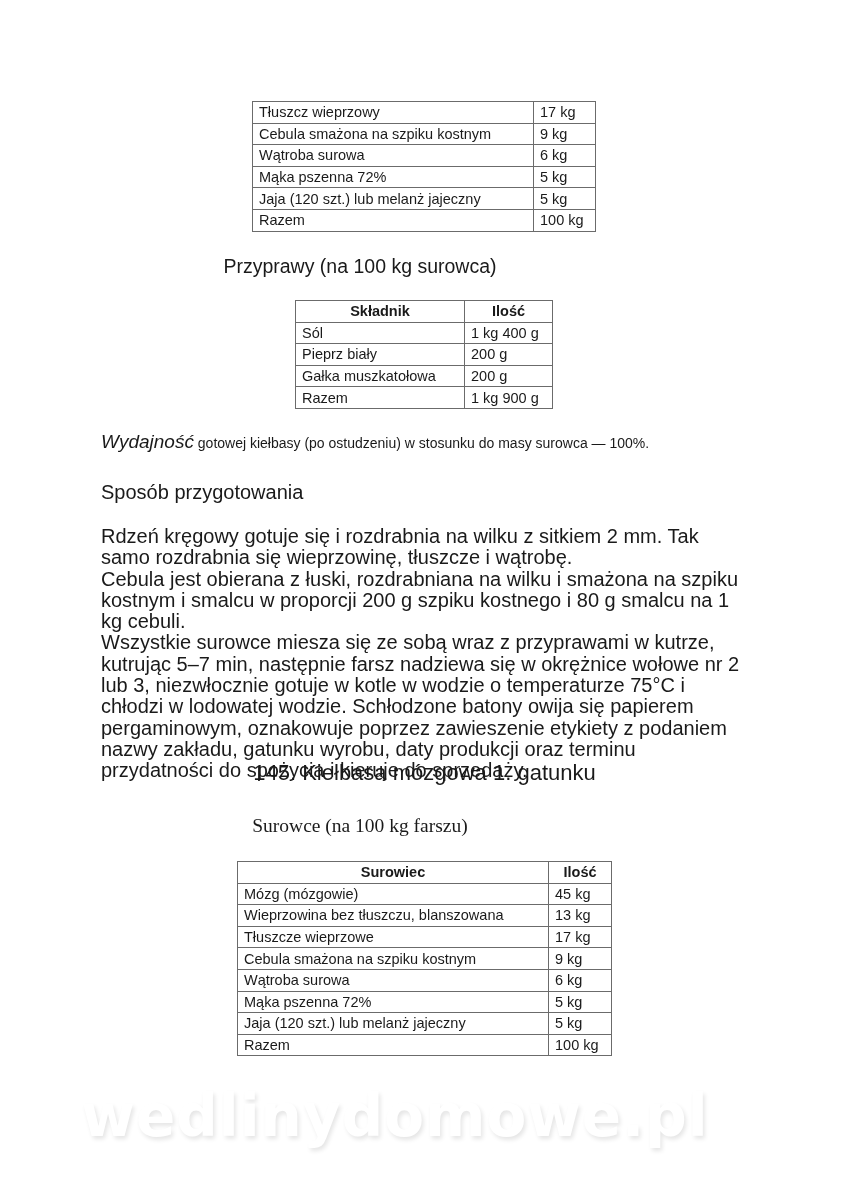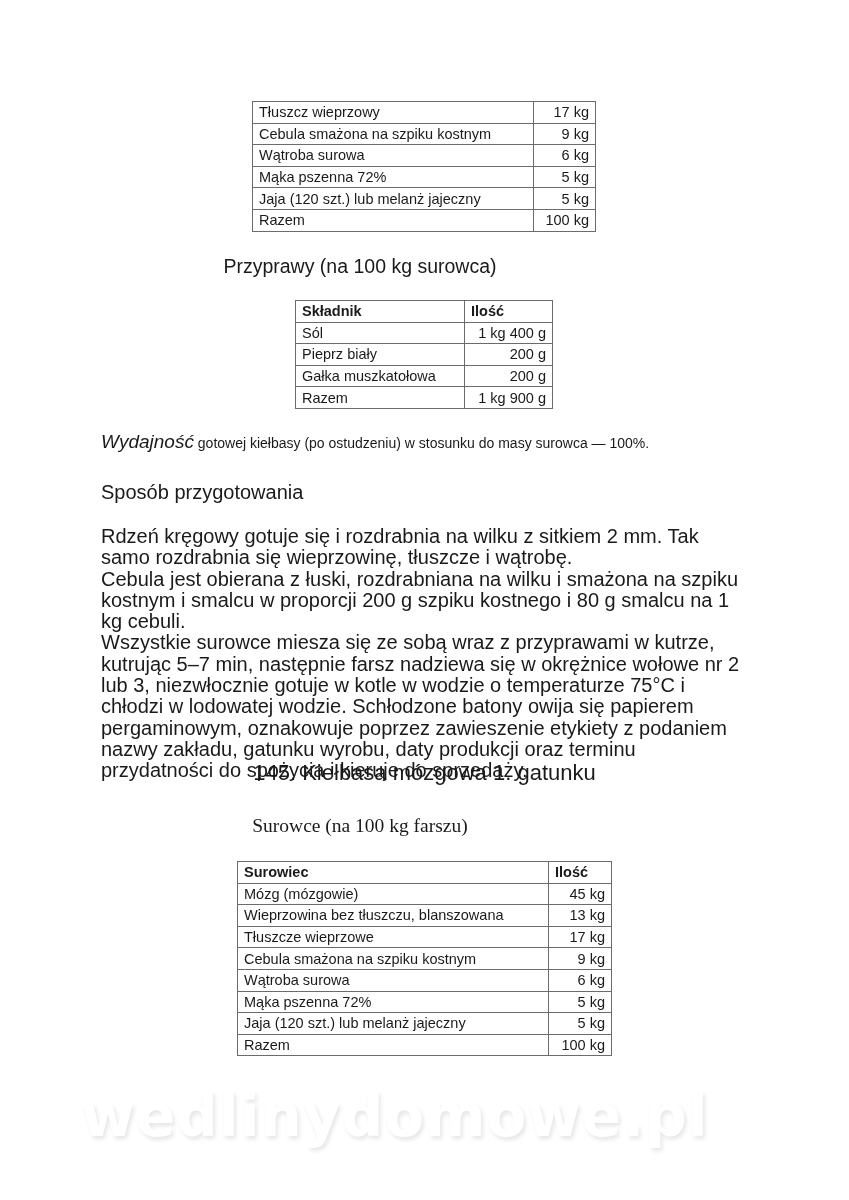--- a/index.html
+++ b/index.html
@@ -18,22 +18,22 @@
     font-size: 14.5px;
     color: #1a1a1a;
   }
   table.t td, table.t th {
     border: 1px solid #6b6b6b;
     padding: 0 6px;
     height: 20.6px;
     line-height: 20px;
     white-space: nowrap;
   }
-  table.t th { font-weight: bold; text-align: left; }
-  table.t td.q { text-align: right; }
+  table.t th { font-weight: bold; text-align: center; }
+  table.t td.q { text-align: left; }
   .h-sub {
     font-size: 19.5px;
     text-align: center;
     width: 720px; left: 0;
     color: #1a1a1a;
   }
   .h-main {
     font-size: 22px;
     text-align: center;
     width: 849px; left: 0;

